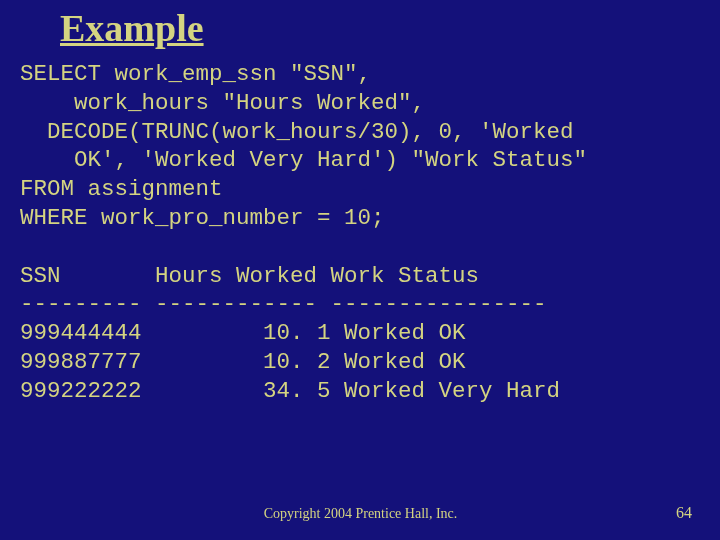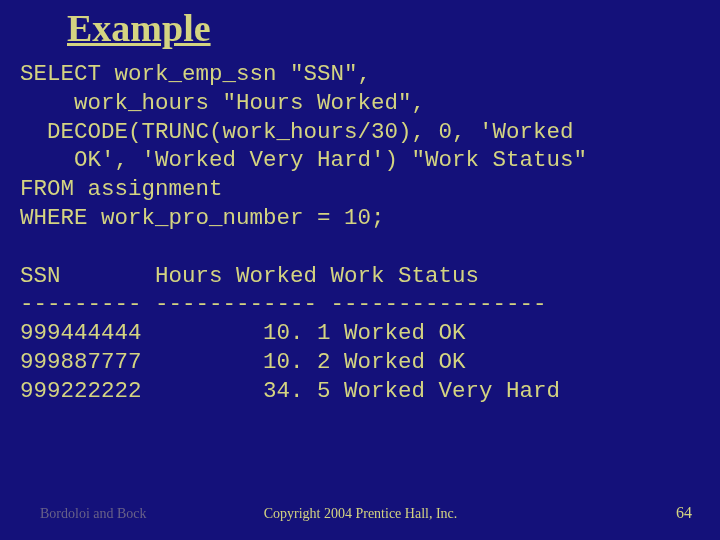--- a/index.html
+++ b/index.html
@@ -13,21 +13,21 @@
   }
   .slide {
     width: 720px;
     height: 540px;
     position: relative;
     box-sizing: border-box;
   }
   .title {
     position: absolute;
     top: 6px;
-    left: 67px;
+    left: 60px;
     font-size: 38px;
     font-weight: bold;
     color: #d4d481;
     text-decoration: underline;
   }
   .code-block {
     position: absolute;
     top: 60px;
     left: 20px;
     right: 20px;
@@ -74,16 +74,15 @@
   DECODE(TRUNC(work_hours/30), 0, 'Worked
     OK', 'Worked Very Hard') "Work Status"
 FROM assignment
 WHERE work_pro_number = 10;
 
 SSN       Hours Worked Work Status
 --------- ------------ ----------------
 999444444         10. 1 Worked OK
 999887777         10. 2 Worked OK
 999222222         34. 5 Worked Very Hard</div>
-  <div class="footer-left">Bordoloi and Bock</div>
   <div class="footer-center">Copyright 2004 Prentice Hall, Inc.</div>
   <div class="footer-right">64</div>
 </div>
 
 </body></html>

